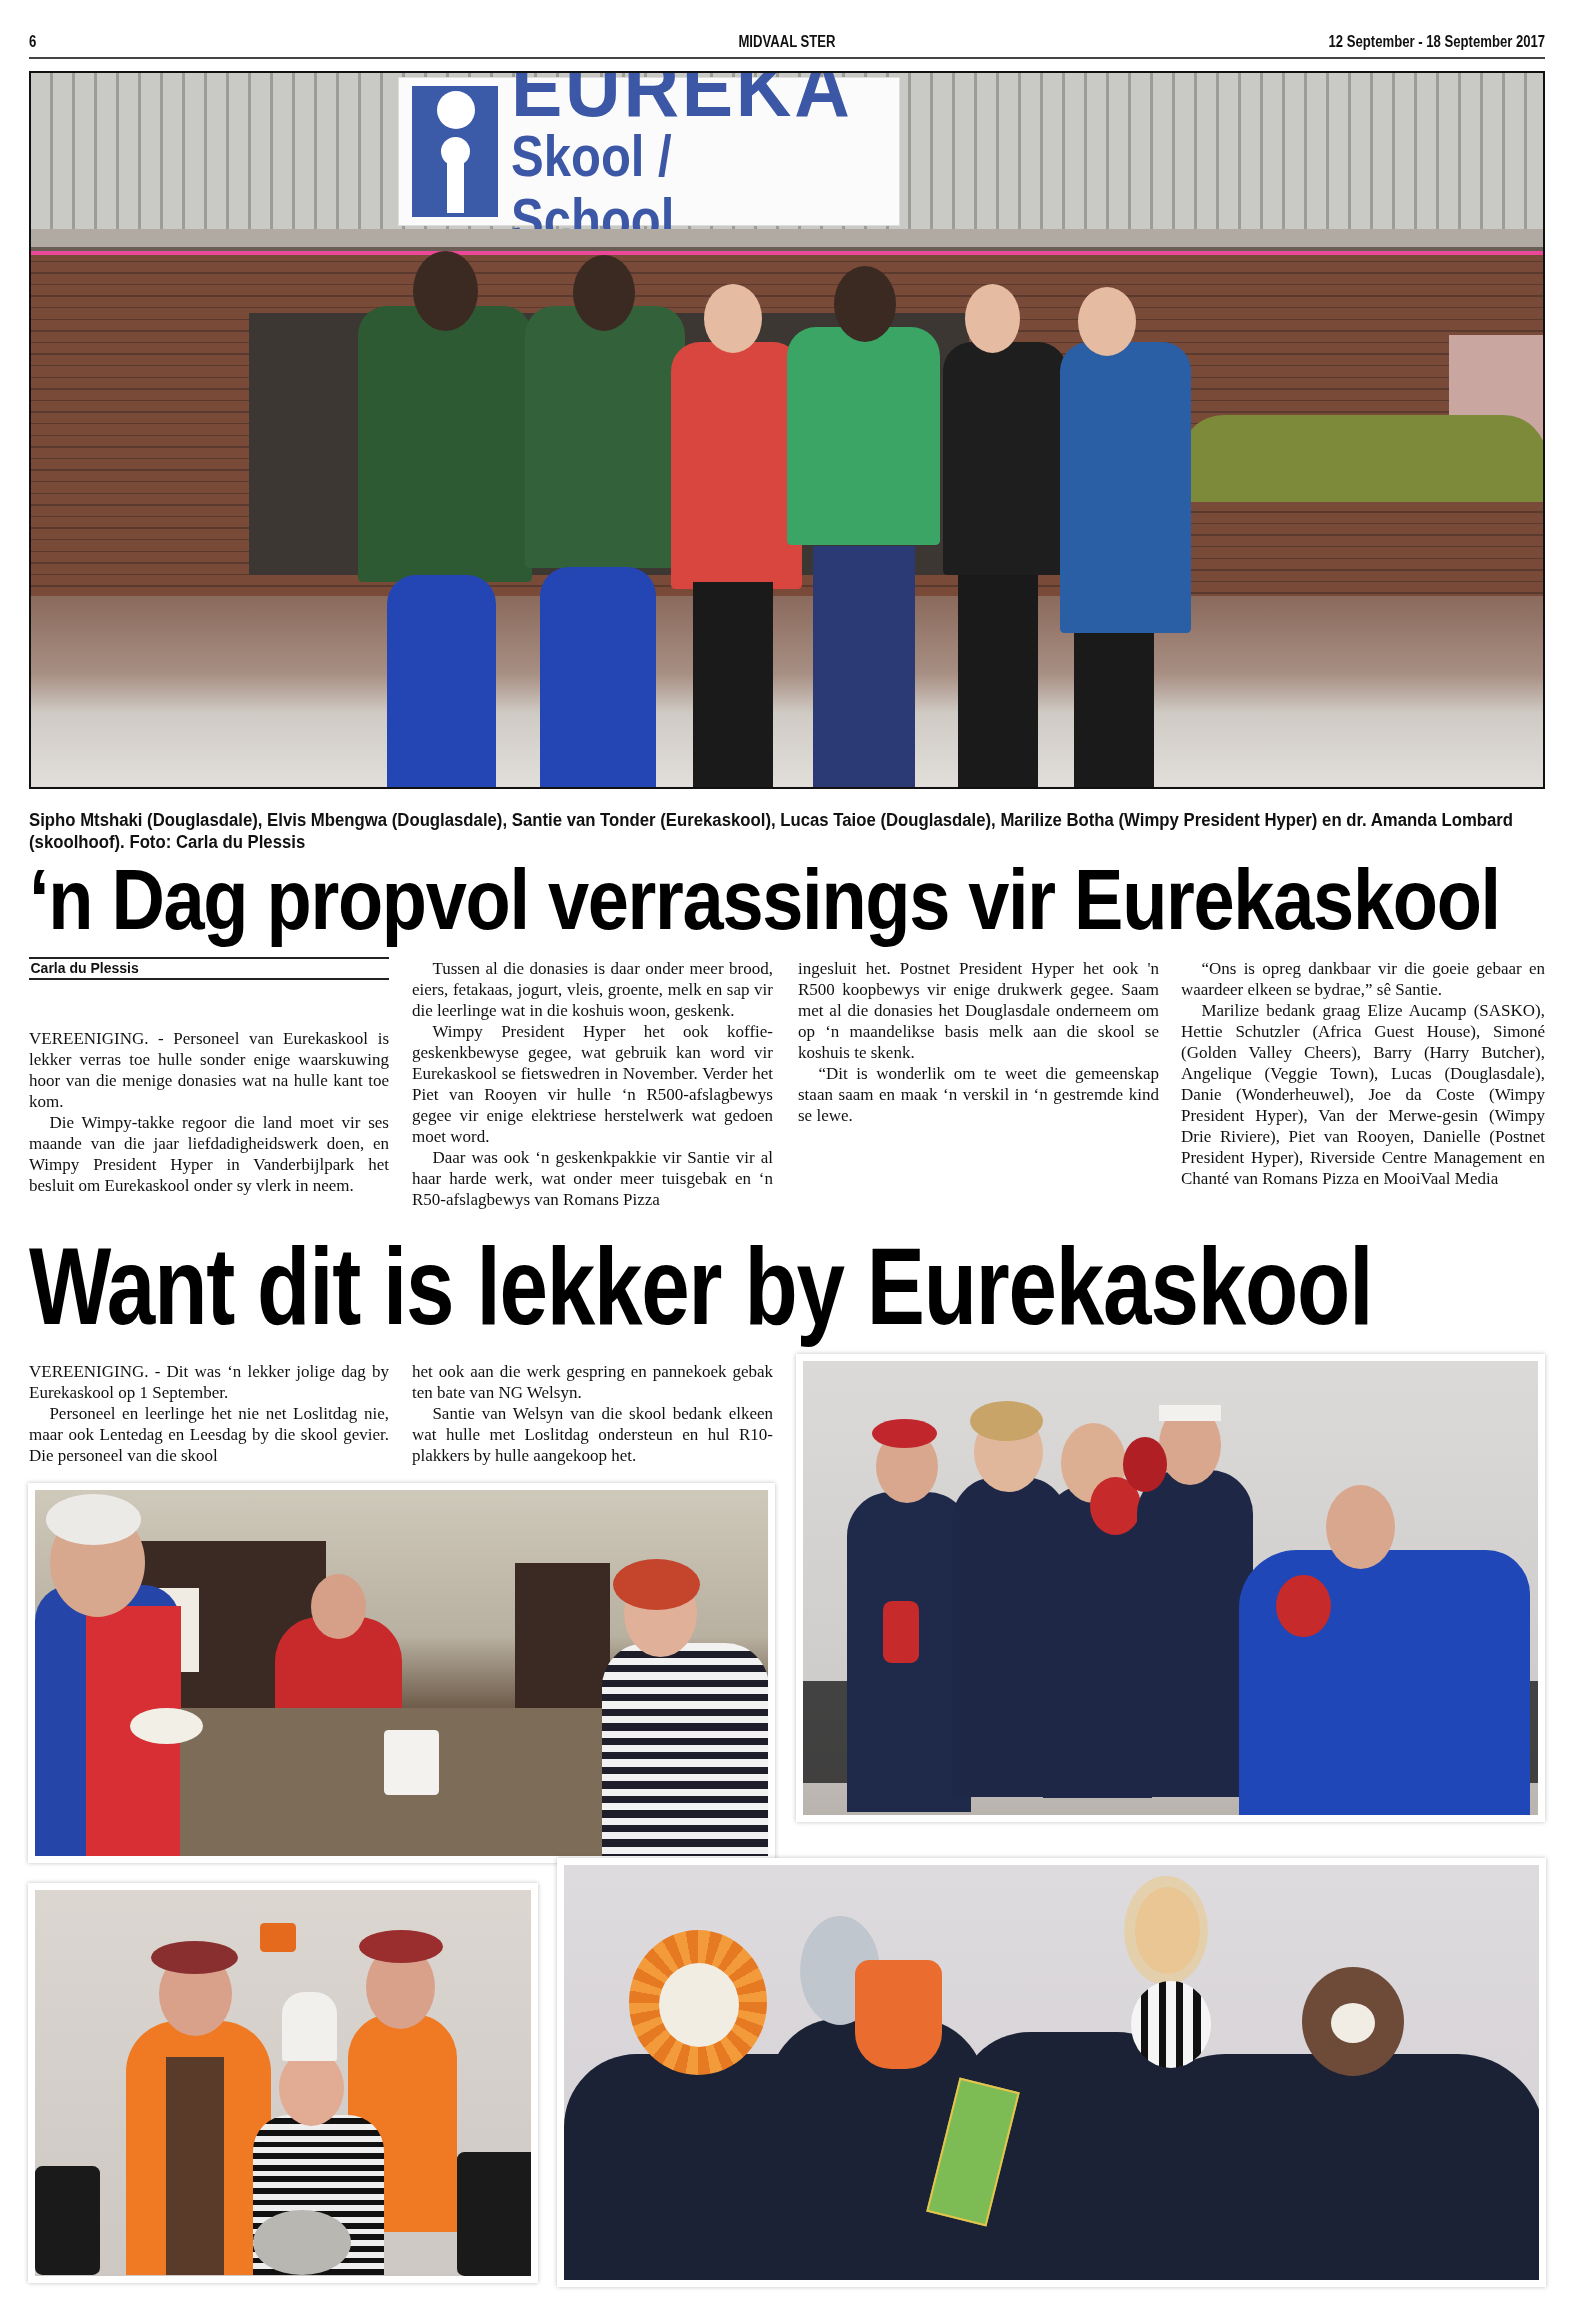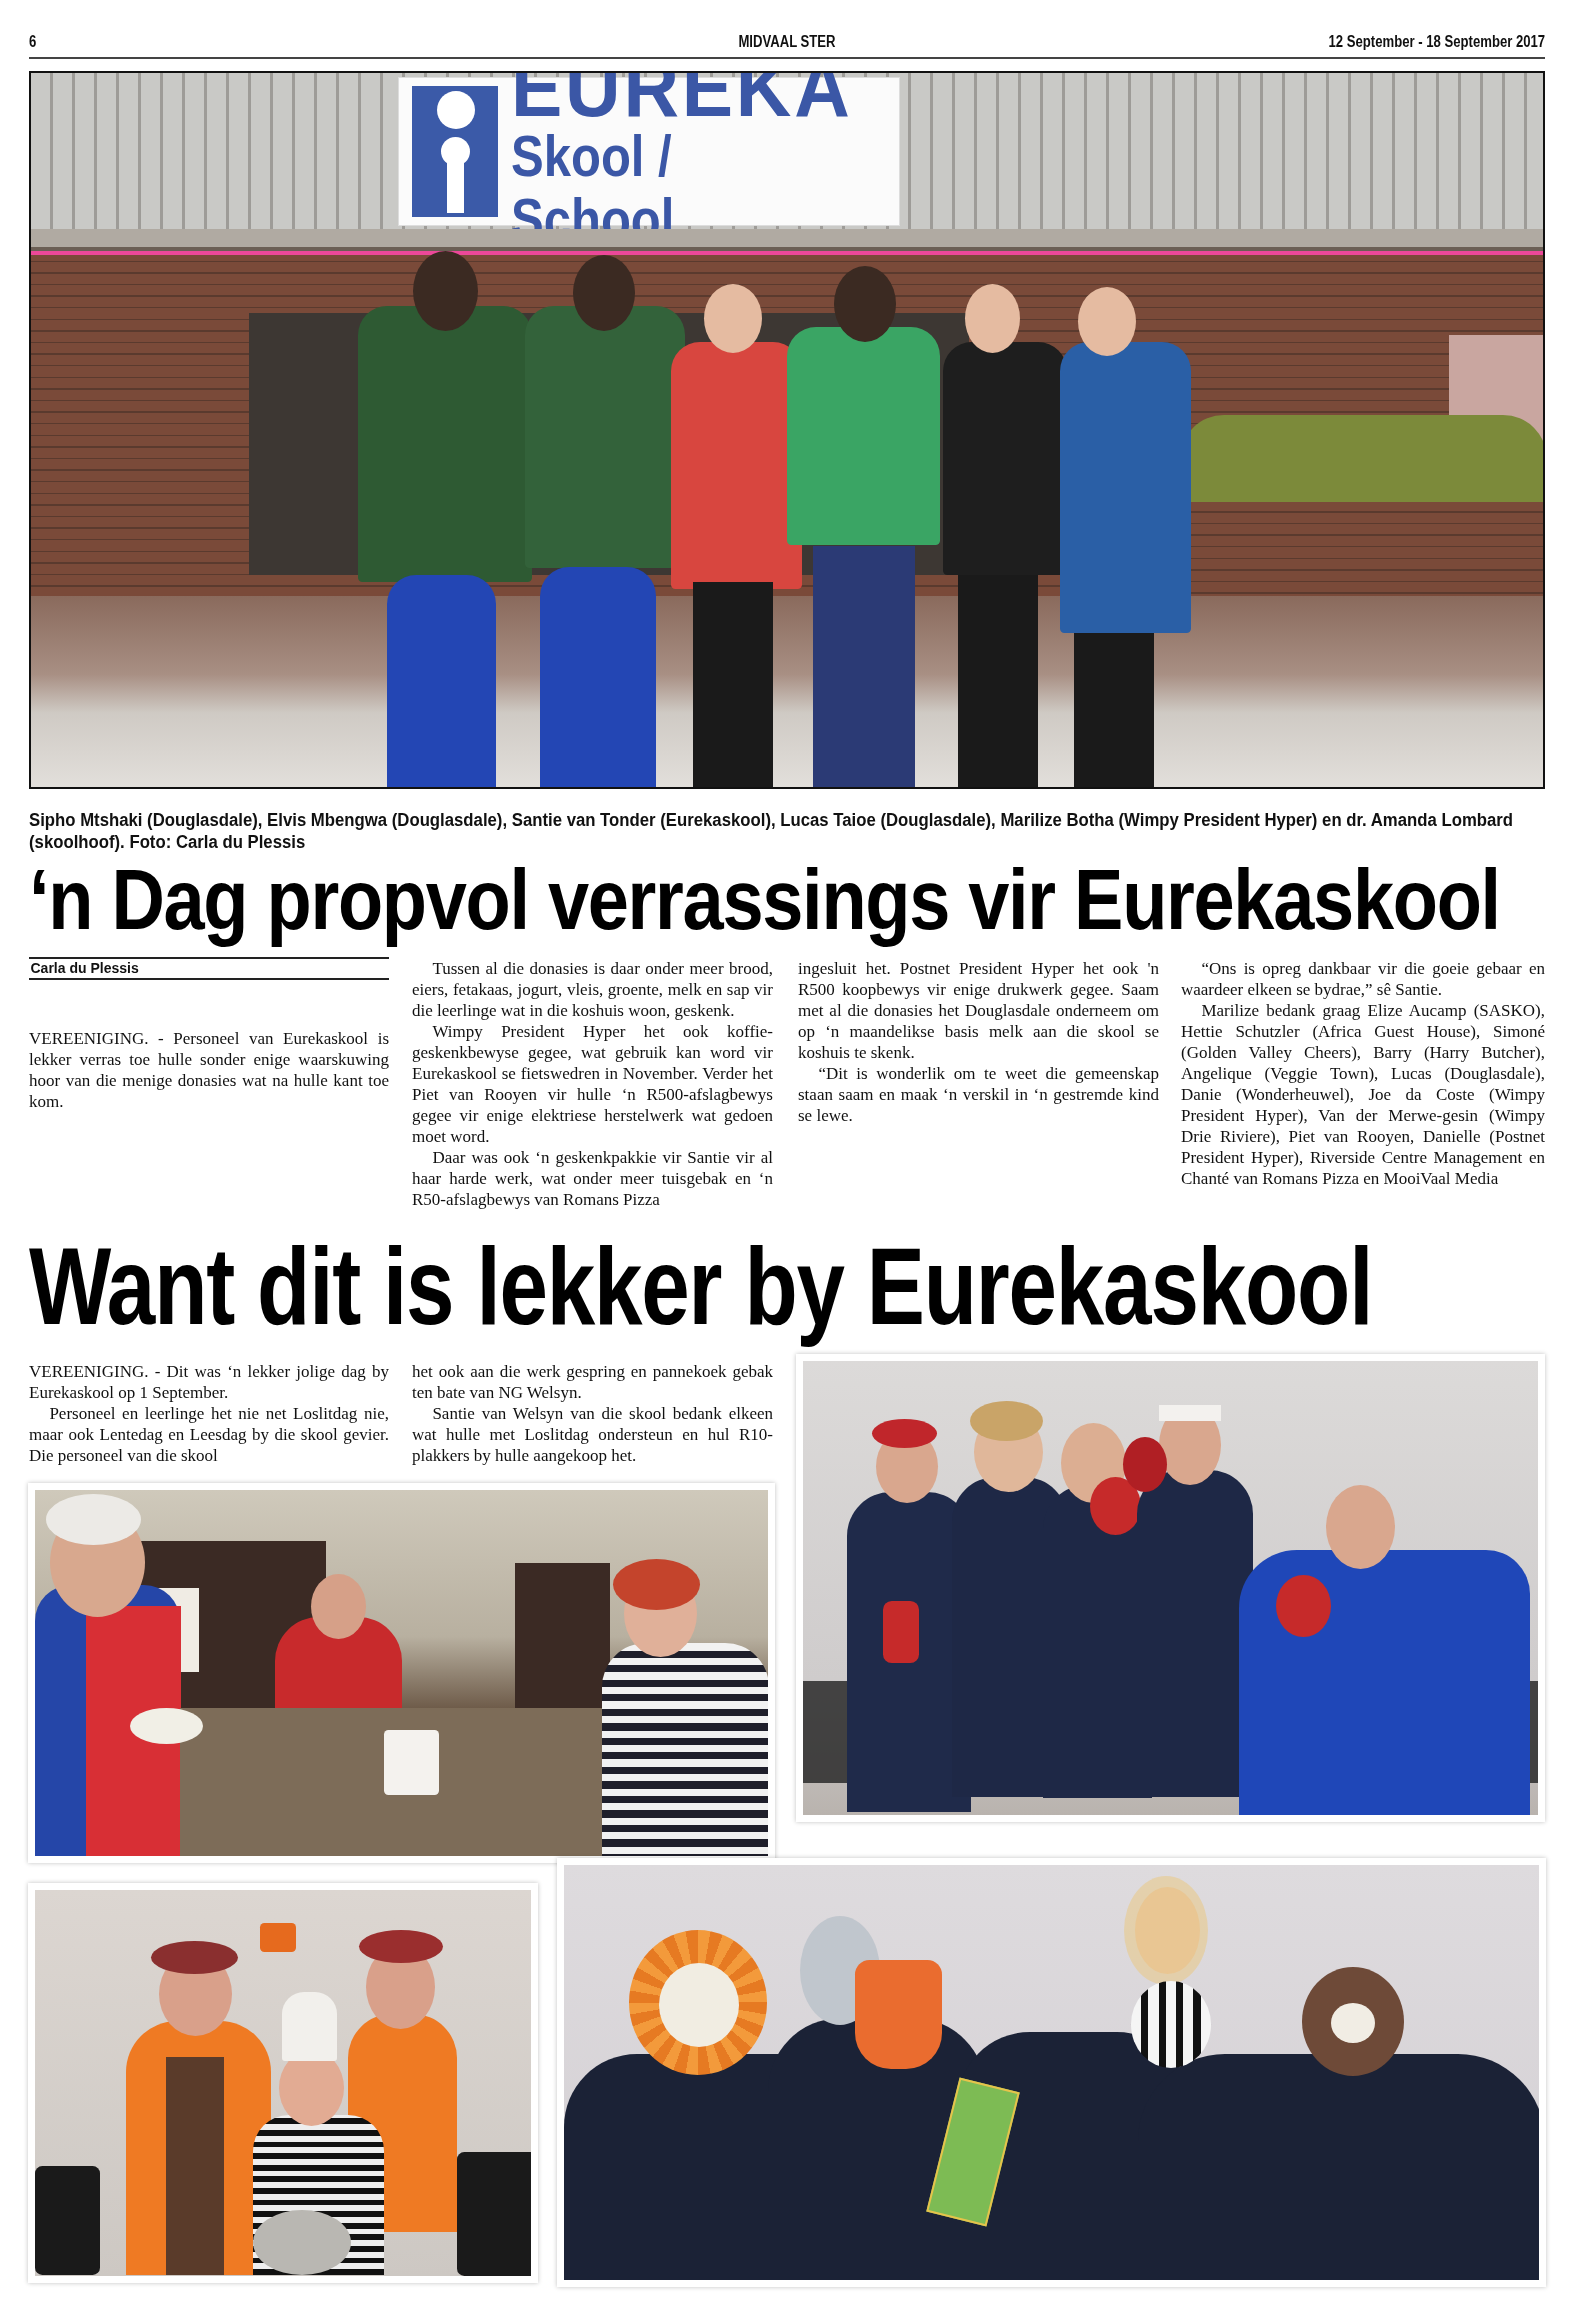--- a/index.html
+++ b/index.html
@@ -124,20 +124,21 @@
 
 <div id="caption" class="abs">Sipho Mtshaki (Douglasdale), Elvis Mbengwa (Douglasdale), Santie van Tonder (Eurekaskool), Lucas Taioe (Douglasdale), Marilize Botha (Wimpy President Hyper) en dr. Amanda Lombard (skoolhoof). Foto: Carla du Plessis</div>
 
 <div id="headline1" class="abs headline">‘n Dag propvol verrassings vir Eurekaskool</div>
 <div id="byline-rule-top" class="abs"></div>
 <div id="byline" class="abs">Carla du Plessis</div>
 <div id="byline-rule-bot" class="abs"></div>
 
 <div id="a1c1" class="abs col">
   <p>VEREENIGING. - Personeel van Eurekaskool is lekker verras toe hulle sonder enige waarskuwing hoor van die menige donasies wat na hulle kant toe kom.</p>
+  <p class="ind">Die Wimpy-takke regoor die land moet vir ses maande van die jaar liefdadigheidswerk doen, en Wimpy President Hyper in Vanderbijlpark het besluit om Eurekaskool onder sy vlerk in neem.</p>
 </div>
 <div id="a1c2" class="abs col">
   <p class="ind">Tussen al die donasies is daar onder meer brood, eiers, fetakaas, jogurt, vleis, groente, melk en sap vir die leerlinge wat in die koshuis woon, geskenk.</p>
   <p class="ind">Wimpy President Hyper het ook koffie-geskenkbewyse gegee, wat gebruik kan word vir Eurekaskool se fietswedren in November. Verder het Piet van Rooyen vir hulle ‘n R500-afslagbewys gegee vir enige elektriese herstelwerk wat gedoen moet word.</p>
   <p class="ind">Daar was ook ‘n geskenkpakkie vir Santie vir al haar harde werk, wat onder meer tuisgebak en ‘n R50-afslagbewys van Romans Pizza</p>
 </div>
 <div id="a1c3" class="abs col">
   <p>ingesluit het. Postnet President Hyper het ook 'n R500 koopbewys vir enige drukwerk gegee. Saam met al die donasies het Douglasdale onderneem om op ‘n maandelikse basis melk aan die skool se koshuis te skenk.</p>
   <p class="ind">“Dit is wonderlik om te weet die gemeenskap staan saam en maak ‘n verskil in ‘n gestremde kind se lewe.</p>
 </div>

